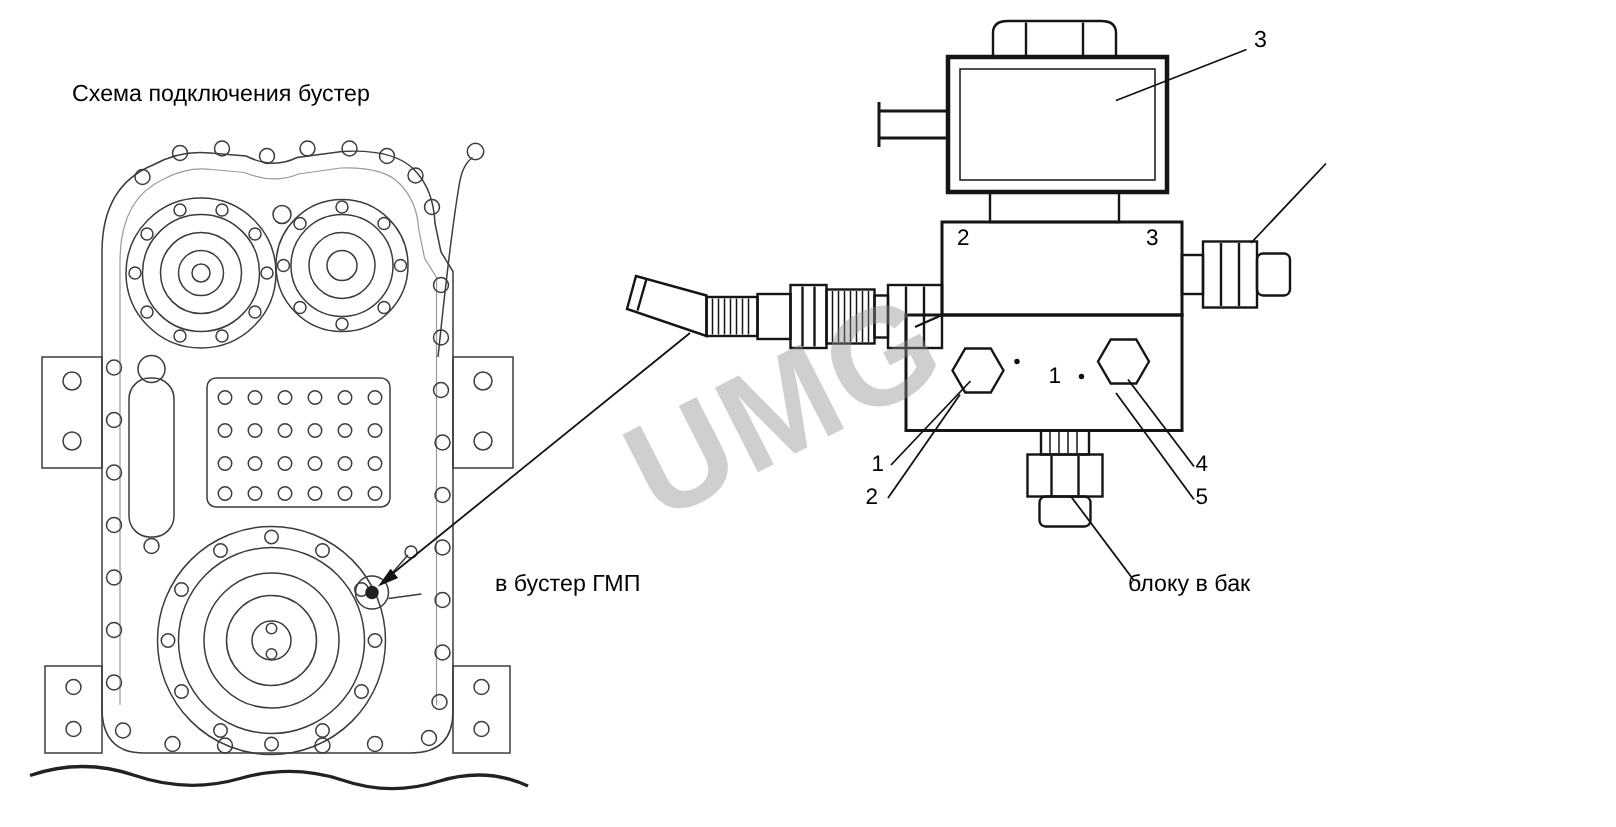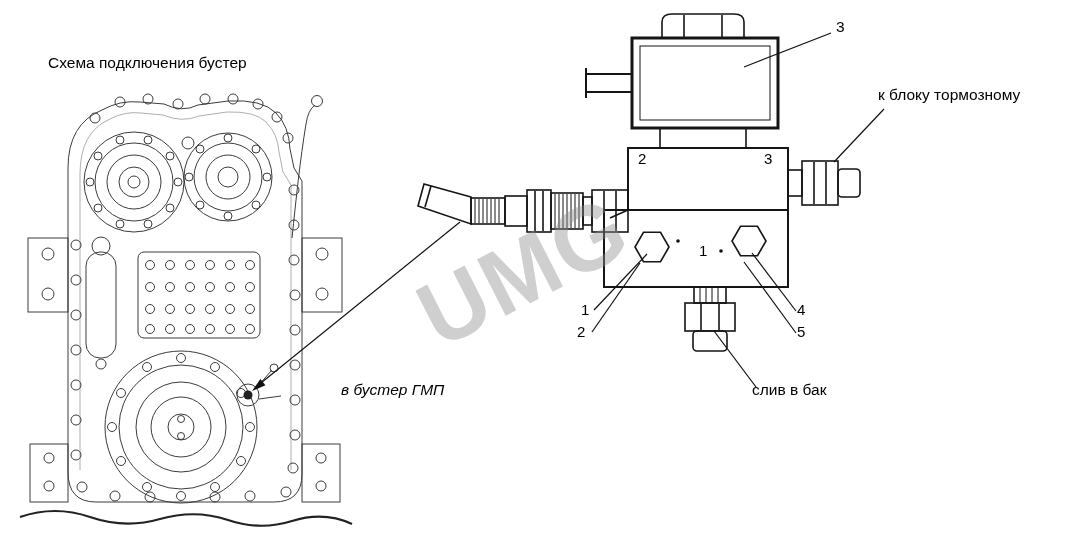--- a/index.html
+++ b/index.html
@@ -283,23 +283,22 @@
       <line x1="796" y1="311" x2="752" y2="253"></line>
       <line x1="796" y1="333" x2="744" y2="262"></line>
     </g>
   </svg>
 
   <div class="watermark">UMG</div>
 
   <div class="lbl" style="left:48px; top:54px;">Схема подключения бустер</div>
 
   <div class="lbl" style="left:836px; top:18px;">3</div>
-  <div class="lbl" style="left:878px; top:86px;">к блоку тормозному</div>
-  <div class="lbl" style="left:341px; top:381px;font-style:italic;">в бустер ГМП</div>
-  <div class="lbl" style="left:752px; top:381px;">слив в бак</div>
+  <div class="lbl" style="left:330px; top:381px;">в бустер ГМП</div>
+  <div class="lbl" style="left:752px; top:381px;">блоку в бак</div>
 
   <div class="lbl num" style="left:638px; top:151px;">2</div>
   <div class="lbl num" style="left:764px; top:151px;">3</div>
   <div class="lbl num" style="left:699px; top:243px;">1</div>
 
   <div class="lbl num" style="left:581px; top:302px;">1</div>
   <div class="lbl num" style="left:577px; top:324px;">2</div>
   <div class="lbl num" style="left:797px; top:302px;">4</div>
   <div class="lbl num" style="left:797px; top:324px;">5</div>
 

